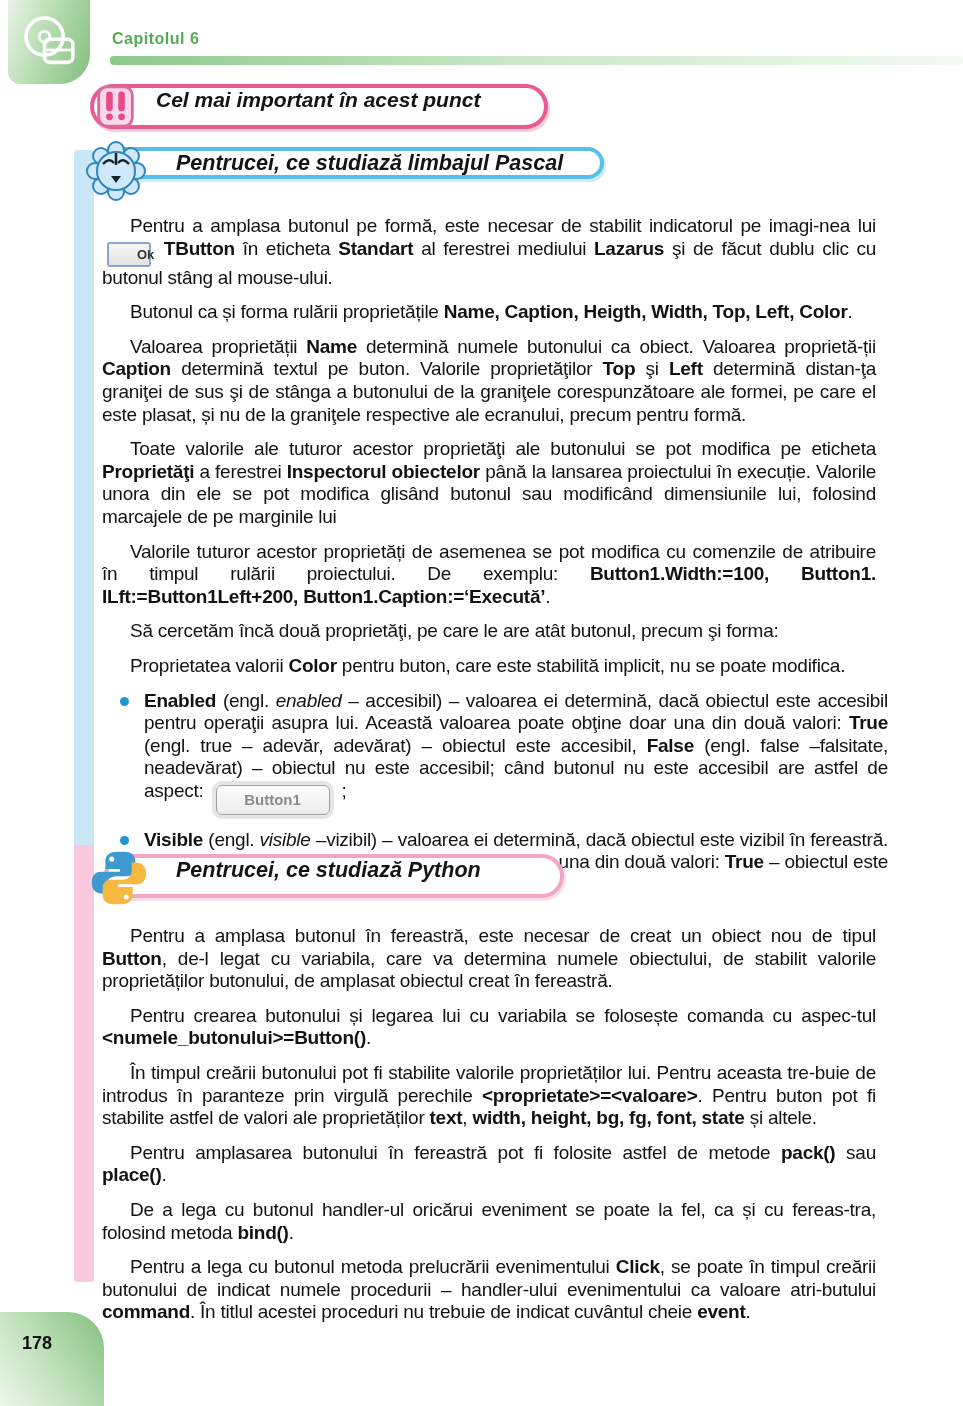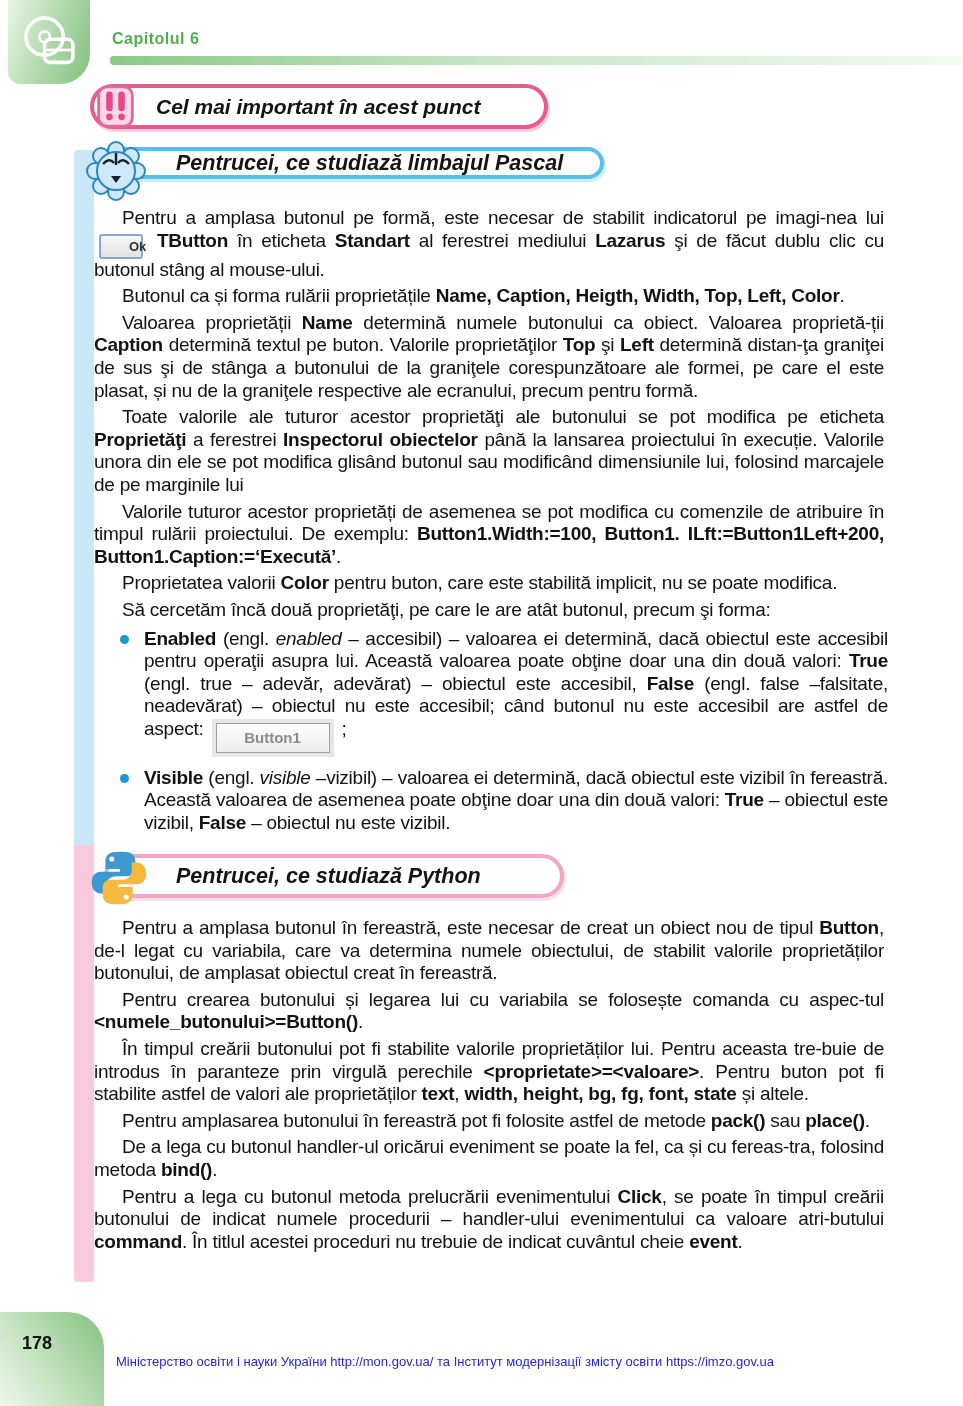--- a/index.html
+++ b/index.html
@@ -16,21 +16,21 @@
   .chapter-title{
     position:absolute;left:112px;top:30px;font-size:16px;font-weight:bold;color:#54ae51;
     letter-spacing:.5px;
   }
   .chapter-rule{
     position:absolute;left:110px;top:56px;width:853px;height:9px;border-radius:4px;
     background:linear-gradient(to right,#8cc88a 0%,#c8e6c5 45%,#f3faf2 100%);
   }
   
   .banner{
-    position:absolute;background:#fff;display:flex;align-items:center;box-sizing:border-box;
+    position:absolute;background:#fff;display:flex;align-items:flex-start;box-sizing:border-box;
     font-weight:bold;font-style:italic;color:#141414;white-space:nowrap;
   }
   #banner-important{
     left:90px;top:84px;width:458px;height:45px;border:4px solid #e95b90;border-radius:24px;
     font-size:21px;padding-left:62px;box-shadow:2px 3px 0 rgba(233,91,144,.30);
   }
   #banner-pascal{
     left:104px;top:147px;width:500px;height:32px;border:4px solid #58bfe9;border-radius:26px;
     font-size:21.5px;padding-left:68px;box-shadow:2px 3px 0 rgba(88,191,233,.30);
   }
@@ -43,42 +43,42 @@
   #icon-pascal{left:86px;top:141px;width:60px;height:60px;}
   #icon-python{left:90px;top:846px;width:58px;height:64px;}
   
   #bar-blue{position:absolute;left:74px;top:150px;width:20px;height:695px;background:#c9e7f7;border-radius:4px 4px 0 0;}
   #bar-pink{position:absolute;left:74px;top:845px;width:20px;height:437px;background:#f9cadd;border-radius:0 0 4px 4px;}
   
   .text-block{position:absolute;left:90px;width:798px;}
   #text-pascal{top:203px;}
   #text-python{top:913px;}
   .para{
-    margin:4px;text-align:justify;text-indent:28px;
+    margin:12px;text-align:justify;text-indent:28px;
     font-size:19px;line-height:22.6px;letter-spacing:-0.25px;color:#121212;
   }
   .bold{font-weight:bold;}
   .italic{font-style:italic;}
   .bullets{margin:6px 0 0 26px;}
   .bullet-item{
     position:relative;margin:0 0 12px 0;padding-left:28px;text-indent:0;text-align:justify;
     font-size:19px;line-height:22.6px;letter-spacing:-0.25px;color:#121212;
   }
   .bullet-item::before{
     content:"";position:absolute;left:4px;top:7px;width:9px;height:9px;border-radius:50%;background:#1d96d2;
   }
   
   .inline-btn{display:inline-block;text-align:center;font-style:normal;}
   .inline-btn.ok{
     width:40px;height:21px;line-height:21px;border:2px solid #8aa6d0;border-radius:3px;
     background:linear-gradient(#f7f7f7,#e2e2e2);font-size:13px;font-weight:bold;color:#333;
     vertical-align:-4px;margin:0 5px;letter-spacing:0;
   }
   .inline-btn.disabled{
-    width:112px;height:28px;line-height:28px;border:1px solid #9f9f9f;border-radius:0;
+    width:112px;height:28px;line-height:28px;border:1px solid #9f9f9f;border-radius:6px;
     background:linear-gradient(#fdfdfd,#ececec);box-shadow:0 0 0 4px #e6e6e6;
     font-size:15px;font-weight:bold;color:#8b8b8b;vertical-align:-8px;margin:2px 7px;letter-spacing:0;
   }
   
   .corner-bottom{
     position:absolute;left:0;top:1312px;width:104px;height:94px;
     background:linear-gradient(55deg,#eef7ec 0%,#c2e1bd 45%,#83c17e 100%);
     border-radius:0 36px 0 0;
   }
   .page-number{position:absolute;left:22px;top:1333px;font-size:18px;font-weight:bold;color:#111;}
@@ -136,22 +136,22 @@
   <span>Pentrucei, ce studiază limbajul Pascal</span>
 </div>
 
 <div id="text-pascal" class="text-block">
   <div>
       <div class="para"><span>Pentru a amplasa butonul pe formă, este necesar de stabilit indicatorul  pe imagi-nea lui </span><span class="inline-btn ok">Ok</span><span> </span><span class="bold">TButton</span><span> în eticheta </span><span class="bold">Standart</span><span> al ferestrei mediului </span><span class="bold">Lazarus</span><span> şi de făcut dublu clic cu butonul stâng al mouse-ului.</span></div>
       <div class="para"><span>Butonul ca și forma rulării proprietățile </span><span class="bold">Name, Caption, Heigth, Width, Top, Left, Color</span><span>.</span></div>
       <div class="para"><span>Valoarea proprietății </span><span class="bold">Name</span><span> determină numele butonului ca obiect. Valoarea proprietă-ții  </span><span class="bold">Caption</span><span> determină textul pe buton. Valorile proprietăţilor </span><span class="bold">Top</span><span> şi </span><span class="bold">Left</span><span> determină distan-ţa graniţei de sus şi de stânga a butonului de la graniţele corespunzătoare  ale formei, pe care el este plasat, și nu de la graniţele respective ale ecranului, precum pentru formă.</span></div>
       <div class="para"><span>Toate valorile ale tuturor acestor proprietăţi ale butonului se pot modifica pe eticheta </span><span class="bold">Proprietăţi</span><span> a ferestrei </span><span class="bold">Inspectorul obiectelor</span><span> până la lansarea proiectului în execuție. Valorile unora din ele se pot modifica glisând butonul sau modificând dimensiunile lui, folosind marcajele de pe marginile lui</span></div>
       <div class="para"><span>Valorile tuturor acestor proprietăți de asemenea se pot modifica cu comenzile de atribuire  în timpul rulării proiectului. De exemplu: </span><span class="bold">Button1.Width:=100, Button1. ILft:=Button1Left+200, Button1.Caption:=‘Execută’</span><span>.</span></div>
+      <div class="para"><span>Să cercetăm încă două proprietăţi, pe care le are atât butonul, precum şi forma:</span></div>
       <div class="para"><span>Proprietatea valorii </span><span class="bold">Color</span><span> pentru buton, care este stabilită implicit, nu se poate modifica.</span></div>
-      <div class="para"><span>Să cercetăm încă două proprietăţi, pe care le are atât butonul, precum şi forma:</span></div>
     </div>
   <div class="bullets">
       <div class="bullet-item"><span class="bold">Enabled</span><span> (engl. </span><span class="italic">enabled</span><span> – accesibil) – valoarea ei determină, dacă obiectul este accesibil pentru operaţii asupra lui. Această valoarea poate obţine doar una din două valori: </span><span class="bold">True</span><span> (engl. true – adevăr, adevărat) – obiectul este accesibil,  </span><span class="bold">False</span><span> (engl. false –falsitate, neadevărat) – obiectul nu este accesibil; când butonul nu este accesibil are astfel de aspect: </span><span class="inline-btn disabled">Button1</span><span> ;</span></div>
       <div class="bullet-item"><span class="bold">Visible</span><span> (engl. </span><span class="italic">visible</span><span> –vizibil) – valoarea ei determină, dacă obiectul este vizibil în fereastră. Această valoarea de asemenea poate obţine doar una din două valori: </span><span class="bold">True</span><span> – obiectul este vizibil, </span><span class="bold">False</span><span>  – obiectul nu este vizibil.</span></div>
     </div>
 </div>
 
 <svg id="icon-python" class="banner-icon" viewBox="0 0 64 64">
   <path fill="#3d9ad1" d="M31 3c-9 0-14 3.6-14 10v9h16v3H12C5.5 25 2 29.5 2 37c0 7 3.5 12 10 12h6v-9c0-6 5-10 11-10h12c5.5 0 9-3.5 9-9V13c0-6.4-5-10-13-10h-6z"></path>
   <circle fill="#ffffff" cx="24" cy="11" r="2.8"></circle>
@@ -169,14 +169,13 @@
       <div class="para"><span>În timpul creării butonului pot fi stabilite valorile proprietăților lui. Pentru aceasta tre-buie de introdus în paranteze prin virgulă perechile </span><span class="bold">&lt;proprietate&gt;=&lt;valoare&gt;</span><span>. Pentru buton pot fi stabilite astfel de valori ale proprietăților </span><span class="bold">text</span><span>, </span><span class="bold">width, height, bg, fg, font, state</span><span> și altele.</span></div>
       <div class="para"><span>Pentru amplasarea butonului în fereastră pot fi folosite astfel de metode </span><span class="bold">pack()</span><span> sau </span><span class="bold">place()</span><span>.</span></div>
       <div class="para"><span>De a lega cu butonul handler-ul oricărui eveniment se poate la fel, ca și cu fereas-tra, folosind metoda </span><span class="bold">bind()</span><span>.</span></div>
       <div class="para"><span>Pentru a lega cu butonul metoda prelucrării evenimentului </span><span class="bold">Click</span><span>, se poate în timpul creării butonului de indicat numele procedurii – handler-ului evenimentului ca valoare atri-butului </span><span class="bold">command</span><span>. În titlul acestei proceduri nu trebuie de indicat cuvântul cheie </span><span class="bold">event</span><span>.</span></div>
     </div>
 </div>
 
 <div class="corner-bottom"></div>
 <span class="page-number">178</span>
 <div class="footer-text">
-  <div>Міністерство освіти і науки України http://mon.gov.ua/ та Інститут модернізації змісту освіти https://imzo.gov.ua</div>
 </div>
 
 </body></html>

